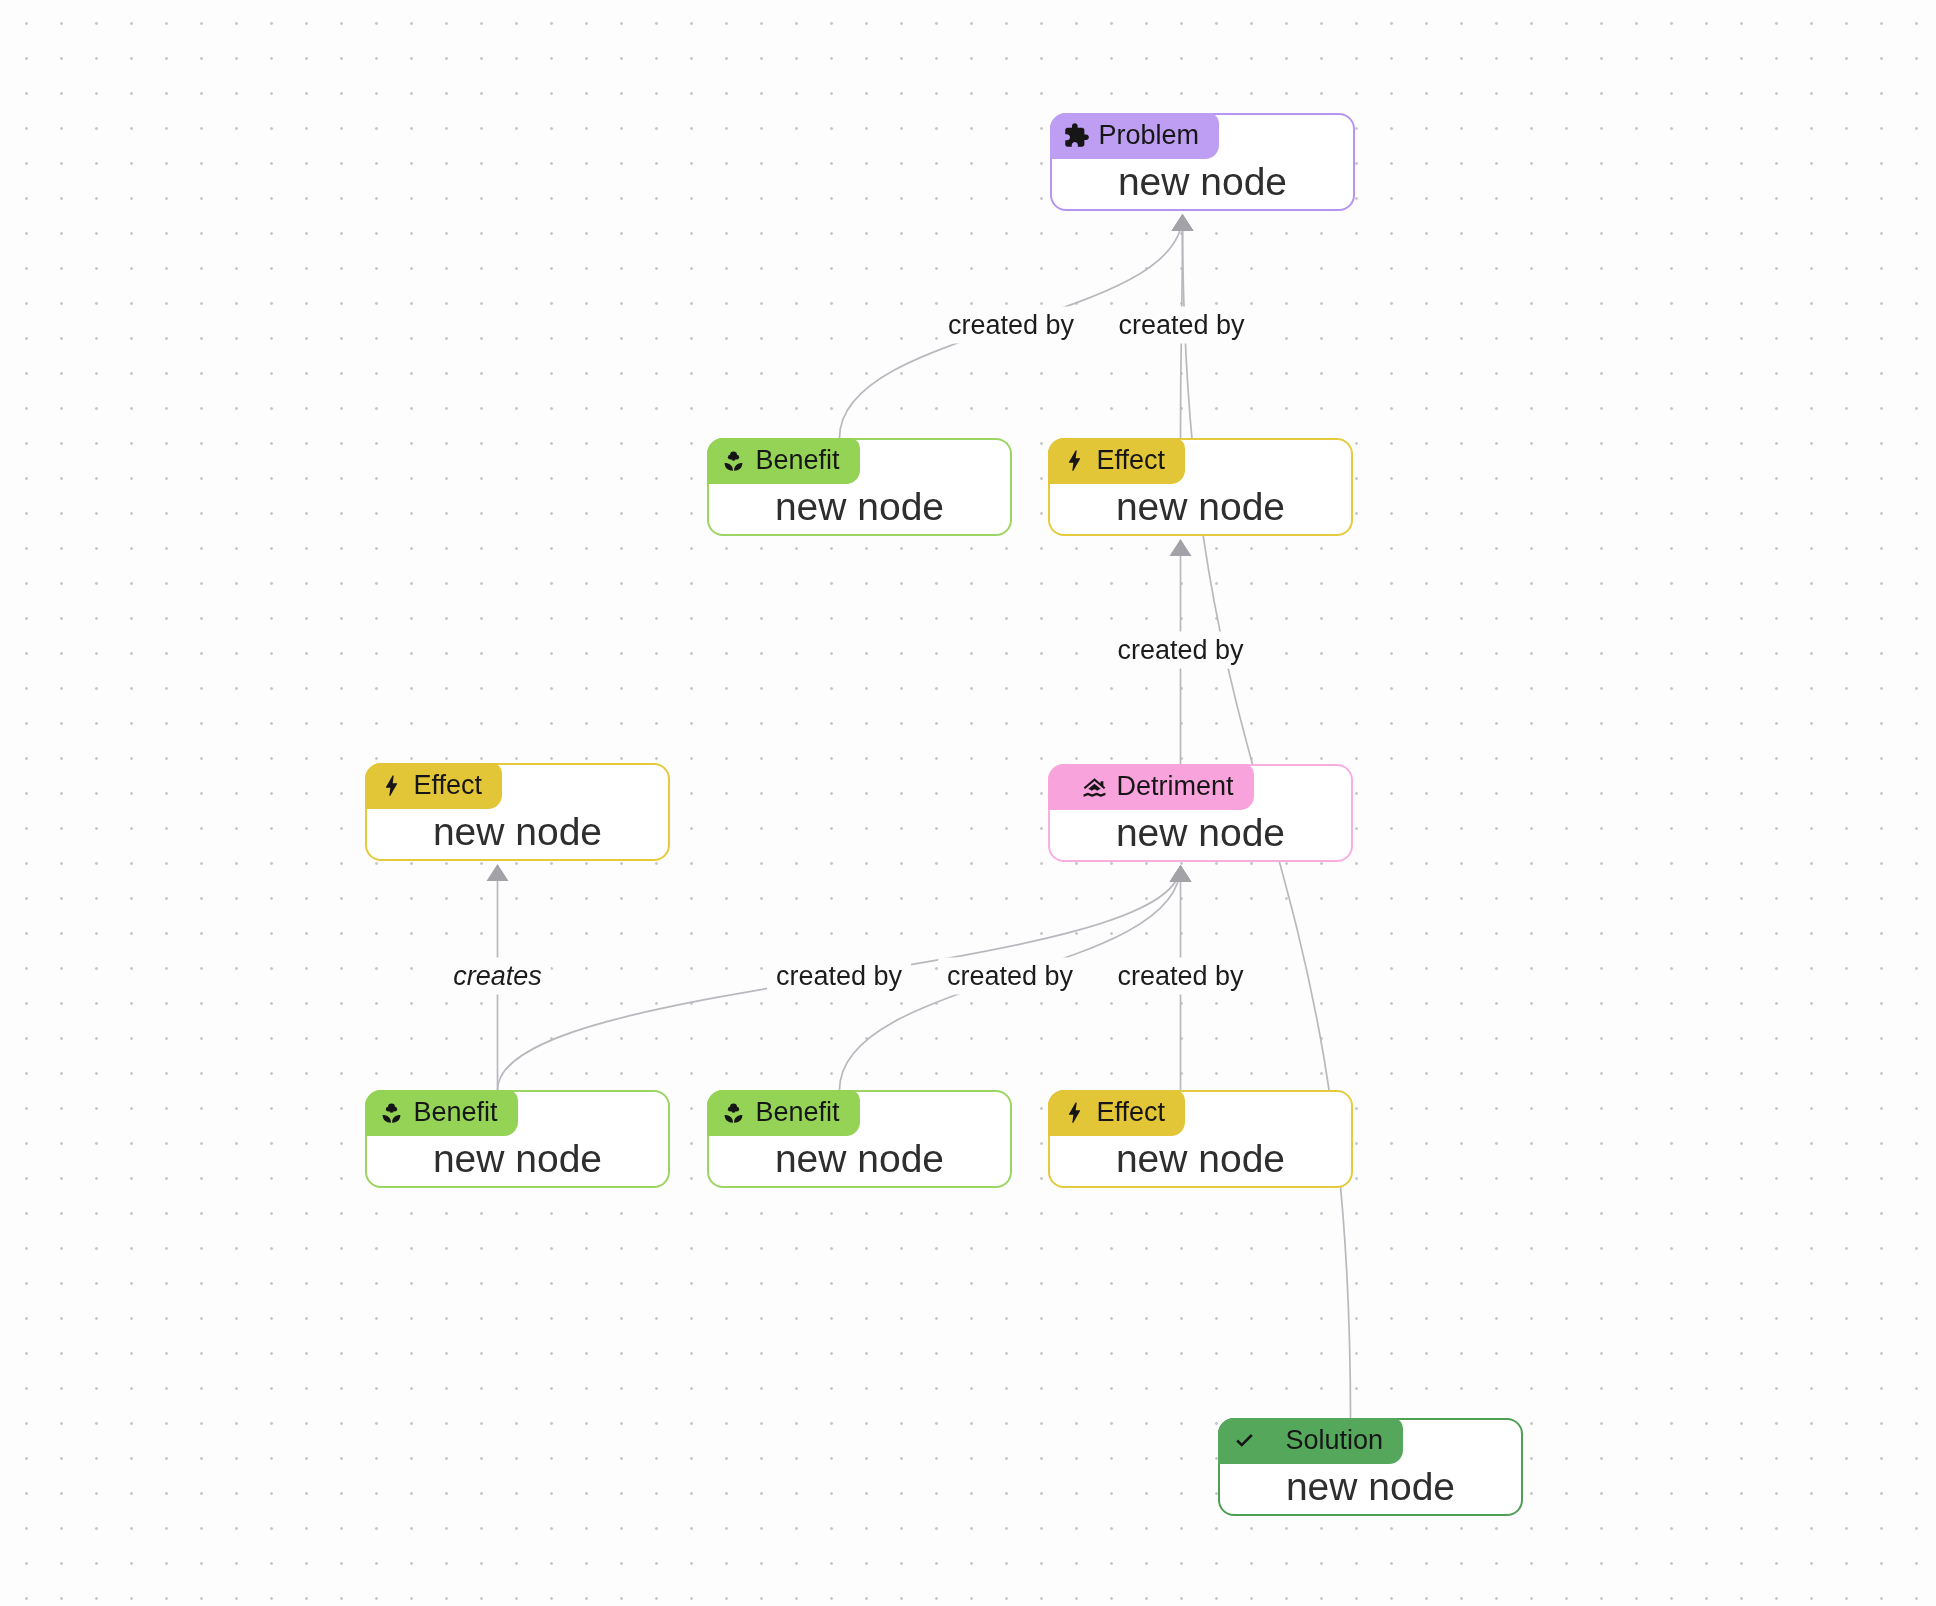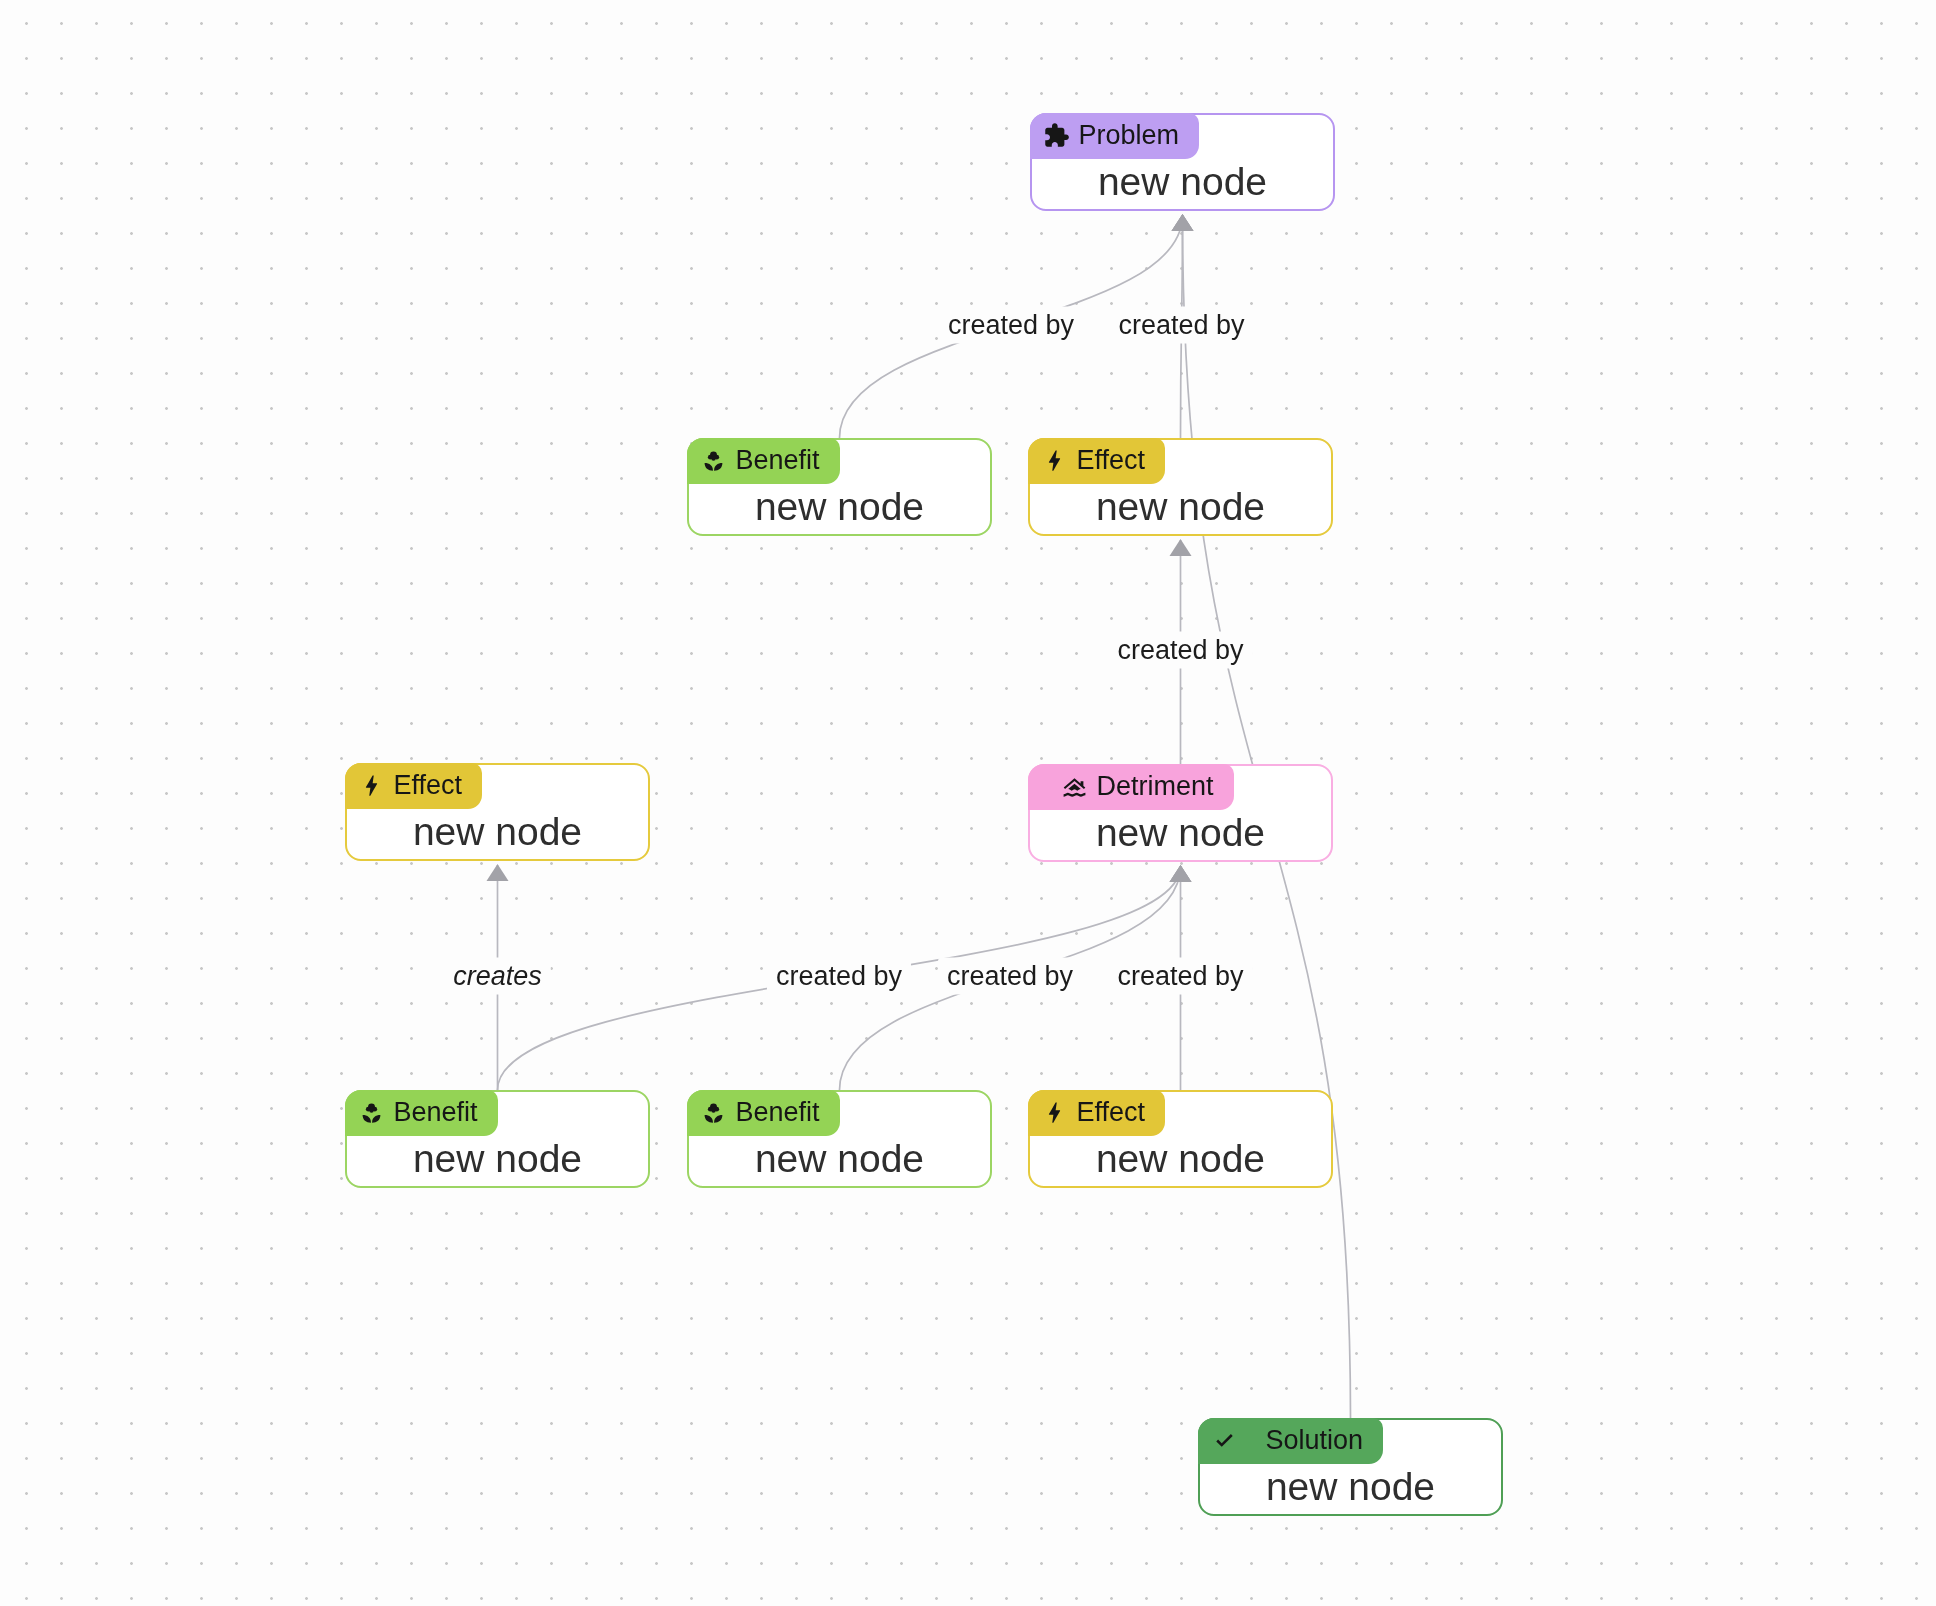--- a/index.html
+++ b/index.html
@@ -16,21 +16,21 @@
   #labels-layer{position:absolute; left:0; top:0; width:100%; height:100%; z-index:1; pointer-events:none;padding-left:18px;}
   .edge-label{
     position:absolute; transform:translate(-50%,-50%);
     background:#fdfdfd; color:#1c1c1c; font-size:27px; line-height:1;
     padding:5px 9px; border-radius:4px; white-space:nowrap; pointer-events:auto;
   }
   #nodes-layer{position:absolute; left:0; top:0; width:100%; height:100%; z-index:2; pointer-events:none;}
   .node{
     position:absolute; width:305px; height:98px; box-sizing:border-box;
     background:#ffffff; border:2.5px solid #999; border-radius:16px;
-    pointer-events:auto; cursor:default;
+    pointer-events:auto; cursor:default;margin-left:20px;
   }
   .badge{
     position:absolute; top:-2.5px; left:-2.5px; height:46px;
     display:flex; align-items:center; gap:9px;
     padding:0 20px 0 13px;
     border-radius:16px 10px 14px 0;
     color:#161616; font-size:27px; line-height:1; white-space:nowrap;
   }
   .badge .icon{display:flex; align-items:center;}
   .badge .icon svg{width:27px; height:27px; display:block;}

